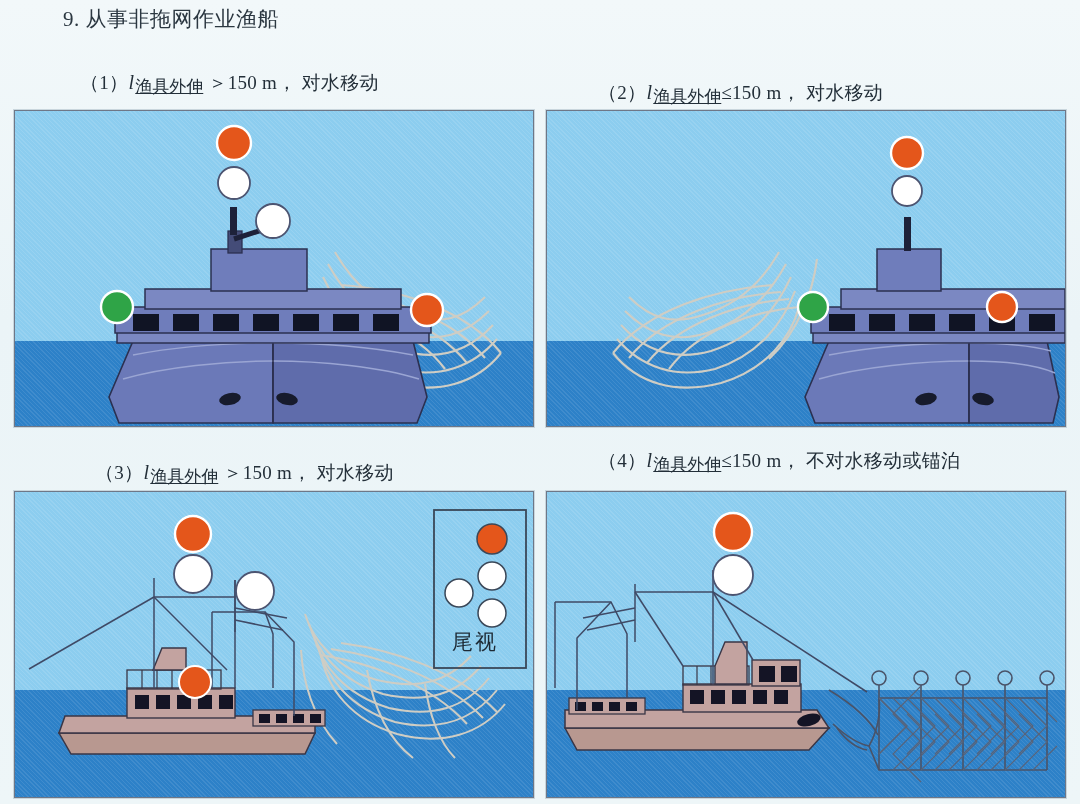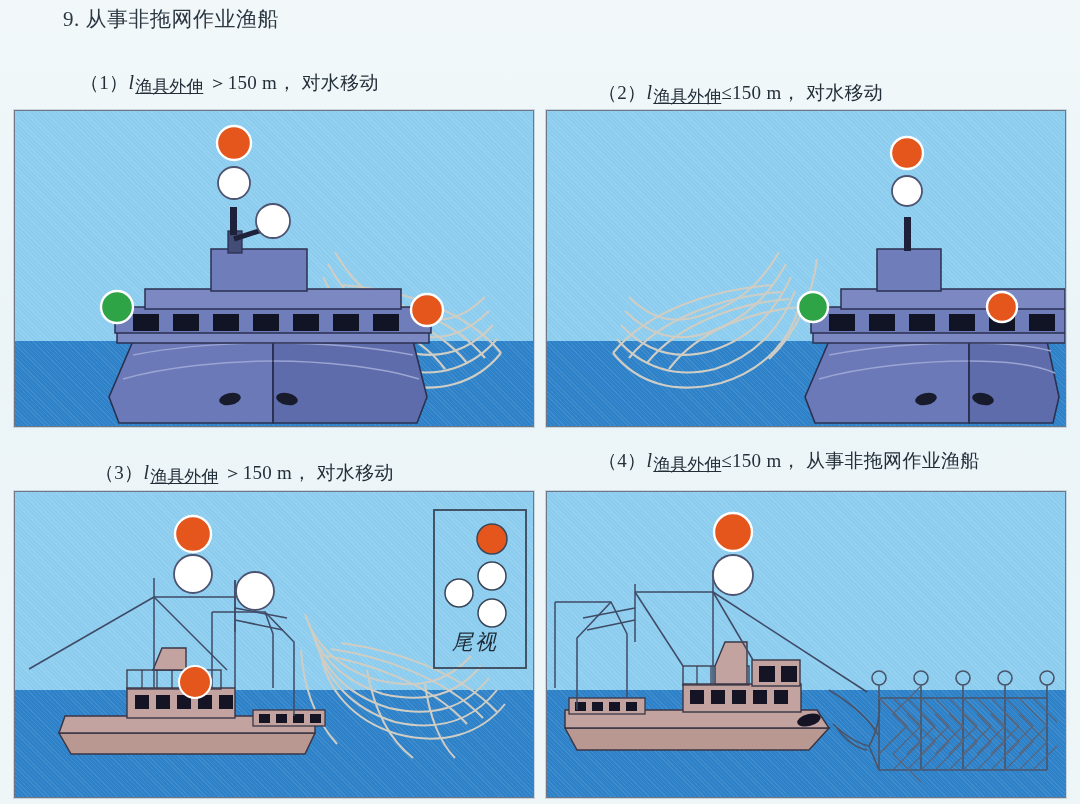--- a/index.html
+++ b/index.html
@@ -53,21 +53,20 @@
   .cap3 { left: 95px;  top: 448px; margin-top: 12px; }
   .cap4 { left: 598px; top: 448px; }
 
   
   .panel {
     position: absolute;
     border: 1.5px solid #6e7787;
     box-shadow: 0 0 0 1px #c9d6dd;
     overflow: hidden;
     background: #fca5a5;
-    font-style: italic;
   }
   .panel .sky {
     position: absolute;
     left: 0; right: 0; top: 0;
     background:
       repeating-linear-gradient(45deg, rgba(255,255,255,0.10) 0 1px, rgba(0,0,0,0) 1px 3px),
       #8ccdef;
   }
   .panel .sea {
     position: absolute;
@@ -111,21 +110,21 @@
 </div>
 
 <div class="caption cap3">
   <span>（3）</span><span class="ital">l</span><span class="sub">渔具外伸</span>
   <span>＞</span><span>150 m，</span>
   <span>对水移动</span>
 </div>
 
 <div class="caption cap4">
   <span>（4）</span><span class="ital">l</span><span class="sub">渔具外伸</span><span>≤</span><span>150 m，</span>
-  <span>从事非拖网作业渔船</span>
+  <span>不对水移动或锚泊</span>
 </div>
 
 <div class="panel" id="panel-1">
   <div class="sky" style="height:230px"></div>
   <div class="sea" style="height:85px"></div>
   <svg width="518" height="315" viewBox="0 0 518 315">
     <g fill="none" stroke="#cfcdc4" stroke-width="2.1">
       <path d="M300,196 C345,200 400,218 430,258"></path>
       <path d="M310,188 C360,192 420,212 452,252"></path>
       <path d="M318,181 C372,185 436,205 470,247"></path>

